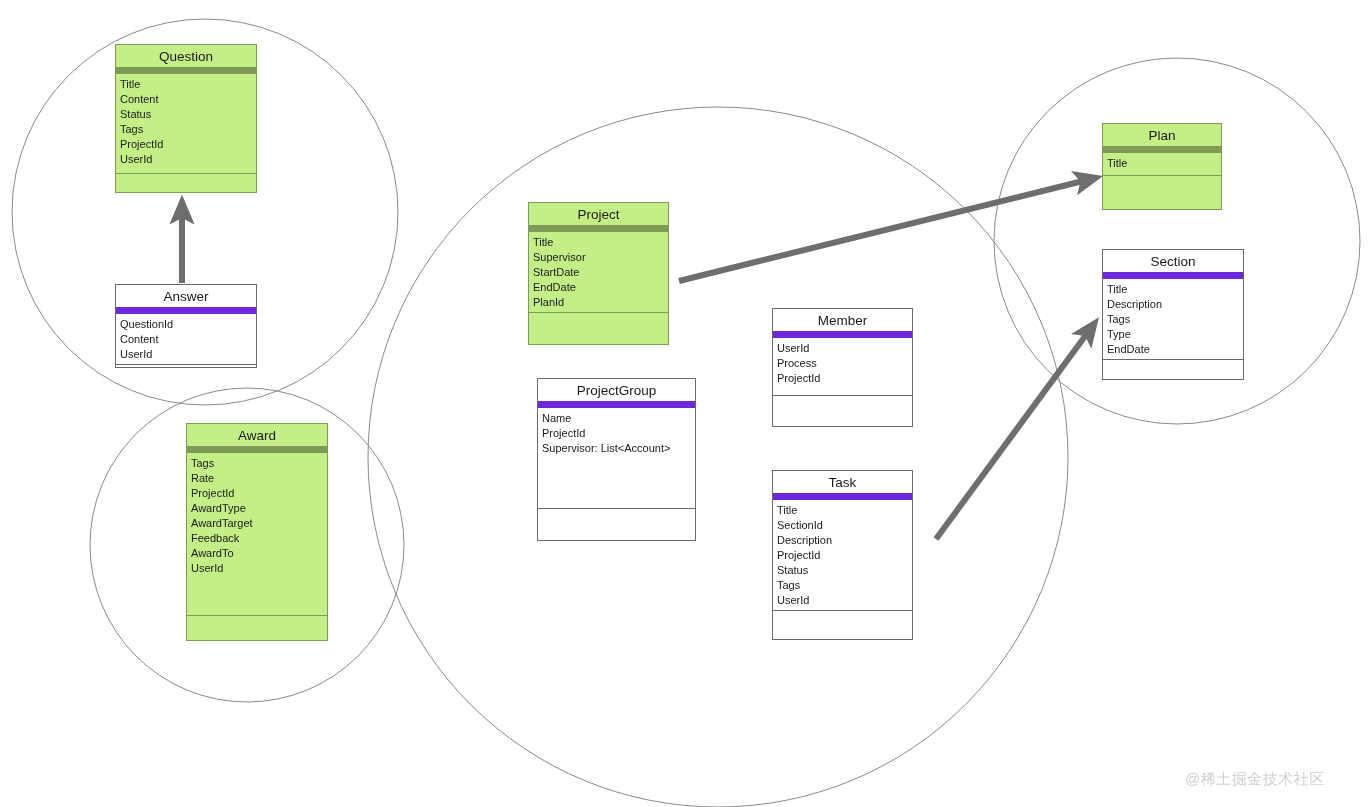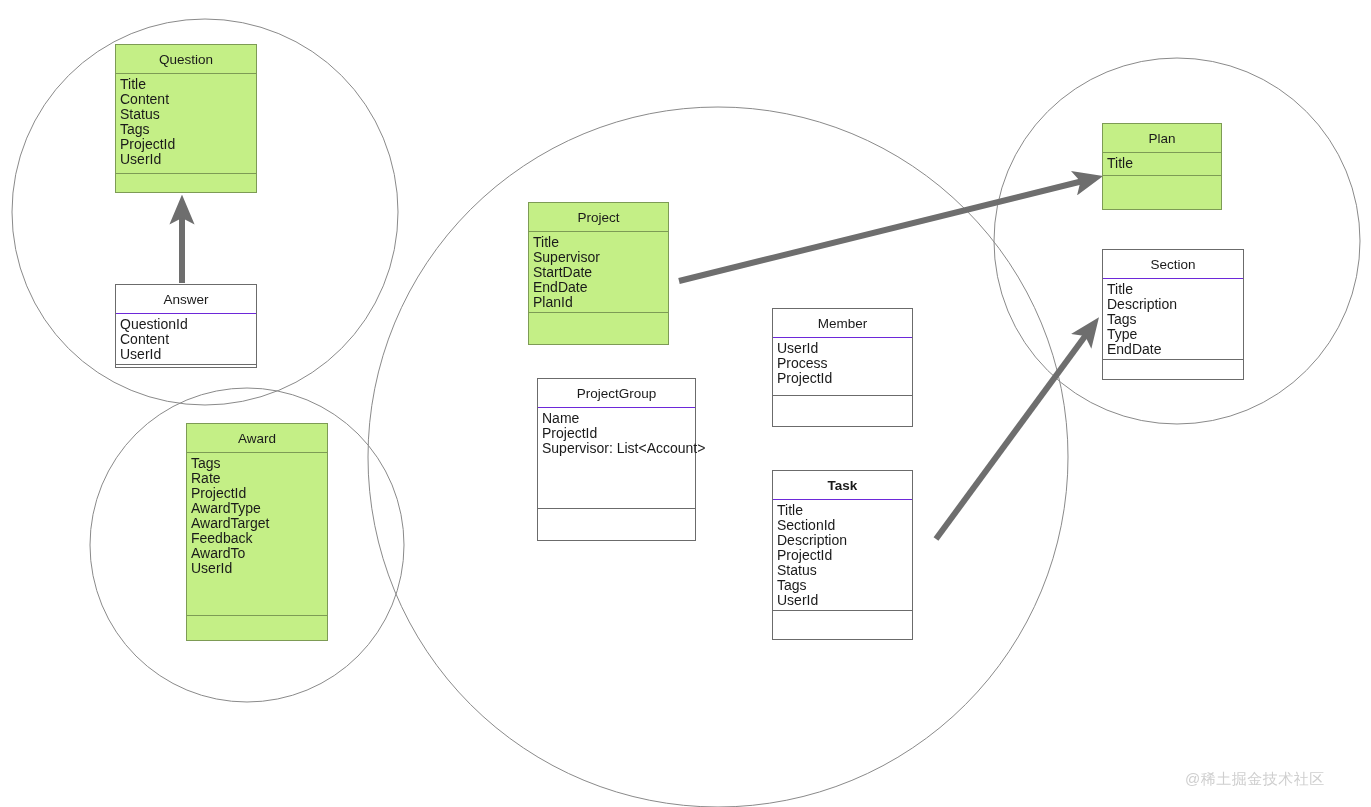--- a/index.html
+++ b/index.html
@@ -35,40 +35,40 @@
   }
   .uml-class.filled {
     background: #c4ef86;
     border-color: #7d9b55;
   }
   .uml-header {
     box-sizing: border-box;
     text-align: center;
     font-size: 13.5px;
     color: #1a1a1a;
-    border-bottom: 1px solid #6d28d9;
+    border-bottom: 7px solid #6d28d9;
     display: flex;
     align-items: center;
     justify-content: center;
     flex: 0 0 auto;
   }
   .uml-class.filled .uml-header {
     border-bottom-color: #7d9b55;
   }
   .uml-attrs {
     box-sizing: border-box;
     flex: 1 1 auto;
     padding: 3px 0 2px 4px;
     border-bottom: 1px solid #6b6b6b;
   }
   .uml-class.filled .uml-attrs {
     border-bottom-color: #7d9b55;
   }
   .uml-attr {
-    font-size: 14px;
+    font-size: 11px;
     line-height: 15px;
     color: #1a1a1a;
     white-space: nowrap;
   }
   .uml-methods {
     box-sizing: border-box;
     flex: 0 0 auto;
   }
   .watermark {
     position: absolute;
@@ -161,21 +161,21 @@
       <div class="uml-class" style="left: 772px; top: 308px; width: 141px; height: 119px;">
         <div class="uml-header" style="height: 29px;">Member</div>
         <div class="uml-attrs">
           <div class="uml-attr">UserId</div>
           <div class="uml-attr">Process</div>
           <div class="uml-attr">ProjectId</div>
         </div>
         <div class="uml-methods" style="height: 30px;"></div>
       </div>
       <div class="uml-class" style="left: 772px; top: 470px; width: 141px; height: 170px;">
-        <div class="uml-header" style="height: 29px; font-weight: bold;">Task</div>
+        <div class="uml-header" style="height: 29px;">Task</div>
         <div class="uml-attrs">
           <div class="uml-attr">Title</div>
           <div class="uml-attr">SectionId</div>
           <div class="uml-attr">Description</div>
           <div class="uml-attr">ProjectId</div>
           <div class="uml-attr">Status</div>
           <div class="uml-attr">Tags</div>
           <div class="uml-attr">UserId</div>
         </div>
         <div class="uml-methods" style="height: 28px;"></div>

